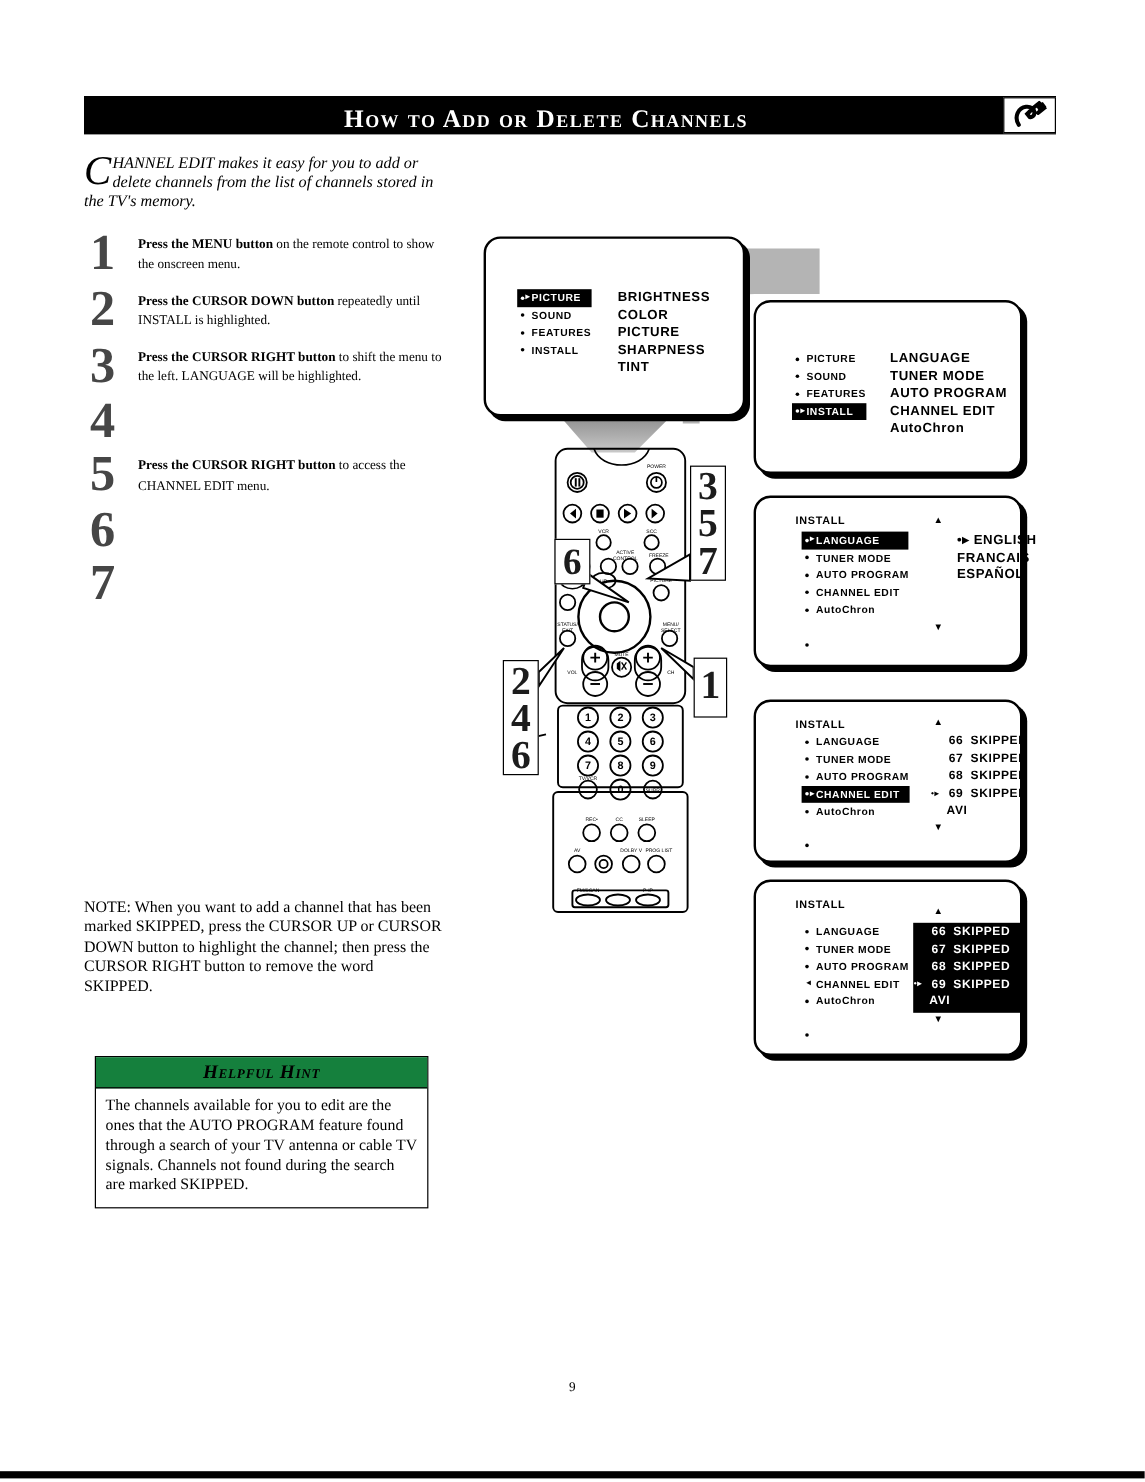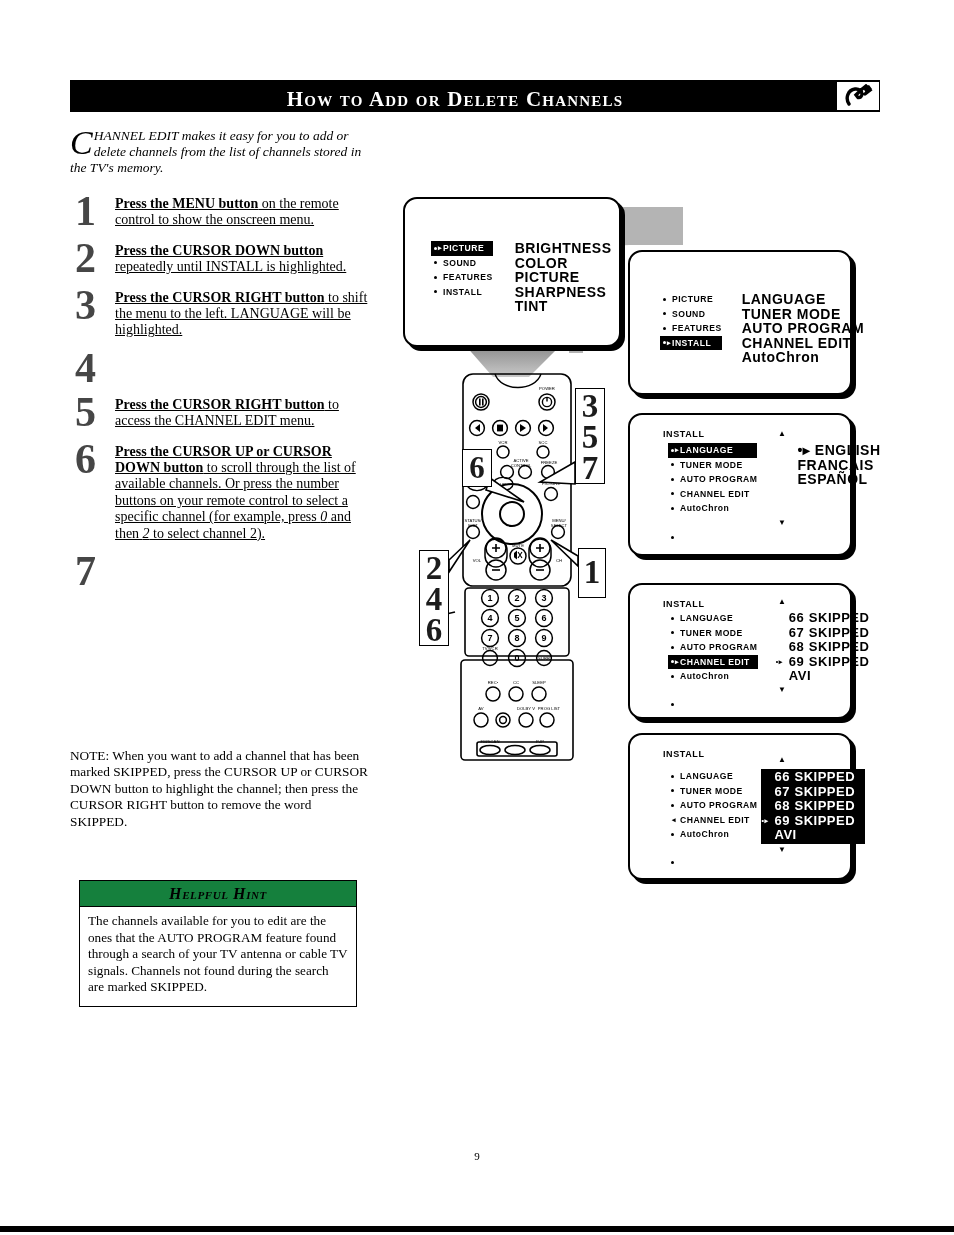--- a/index.html
+++ b/index.html
@@ -69,24 +69,23 @@
     width: 34px;
     font-family: "Liberation Serif", serif;
     font-weight: bold;
     font-size: 42px;
     line-height: 42px;
     color: #464646;
     text-align: left;
   }
   .step-body {
     margin-left: 45px;
-    font-size: 14px;
+    font-size: 11px;
     line-height: 16.4px;
     color: #000;
-    text-decoration: underline;
   }
   .step-body b { font-weight: bold; }
   .step-body i { font-style: italic; }
 
   
   #note {
     position: absolute; left: 70px; top: 748px;
     width: 298px;
     font-size: 13.3px;
     line-height: 16.4px;
@@ -164,21 +163,21 @@
     content: "\25B8";
     position: absolute; left: 7px; top: 0;
     font-size: 7px; color: #fff; line-height: 14.5px;
   }
   .menu-item.cursorleft::before {
     content: "\25C2";
     position: absolute; left: 4px; top: 0;
     font-size: 7px; color: #000; line-height: 14.5px;
   }
   .menu-plain {
-    font-size: 14px; font-weight: bold; letter-spacing: 0.5px;
+    font-size: 11px; font-weight: bold; letter-spacing: 0.5px;
     height: 14.5px; line-height: 14.5px; white-space: nowrap; color: #000;
   }
 
   
   #beam {
     position: absolute; left: 463px; top: 345px;
     width: 100px; height: 34px;
   }
 
   
@@ -196,21 +195,21 @@
     font-size: 9px; font-weight: bold; letter-spacing: 0.6px;
   }
   .arrow-up, .arrow-dn {
     position: absolute;
     font-size: 8px; color: #000;
     font-family: "Liberation Sans", sans-serif;
   }
   .chan-col { display: flex; flex-direction: column; }
   .chan-row {
     font-family: "Liberation Sans", sans-serif;
-    font-size: 13px; font-weight: bold; letter-spacing: 0.5px;
+    font-size: 10px; font-weight: bold; letter-spacing: 0.5px;
     height: 14.5px; line-height: 14.5px; white-space: nowrap;
     display: flex; gap: 6px;
     position: relative; padding-left: 13px;
   }
   .chan-row .cnum { width: 14px; text-align: right; }
   .chan-row.marked::before {
     content: "\2022\25B8";
     position: absolute; left: 0px; top: 0;
     font-size: 7px; letter-spacing: 0.5px; line-height: 14.5px;
   }
@@ -296,21 +295,20 @@
     </div>
     <div class="step">
       <div class="step-num">4</div>
     </div>
     <div class="step">
       <div class="step-num">5</div>
       <div class="step-body"><b>Press the CURSOR RIGHT button</b> to access the CHANNEL EDIT menu.</div>
     </div>
     <div class="step">
       <div class="step-num">6</div>
-      <div class="step-body"><b>Press the CURSOR UP or CURSOR DOWN button</b> to scroll through the list of available channels.  Or press the number buttons on your remote control to select a specific channel (for example, press <i>0</i> and then <i>2</i> to select channel 2).</div>
     </div>
     <div class="step">
       <div class="step-num">7</div>
     </div>
   </div>
 
 <div id="note"><b>NOTE:</b>  When you want to add a channel that has been marked SKIPPED, <b>press the CURSOR UP or CURSOR DOWN button</b> to highlight the channel; then <b>press the CURSOR RIGHT button</b> to remove the word SKIPPED.</div>
 
 <div id="hint-box">
   <div id="hint-head">Helpful Hint</div>

